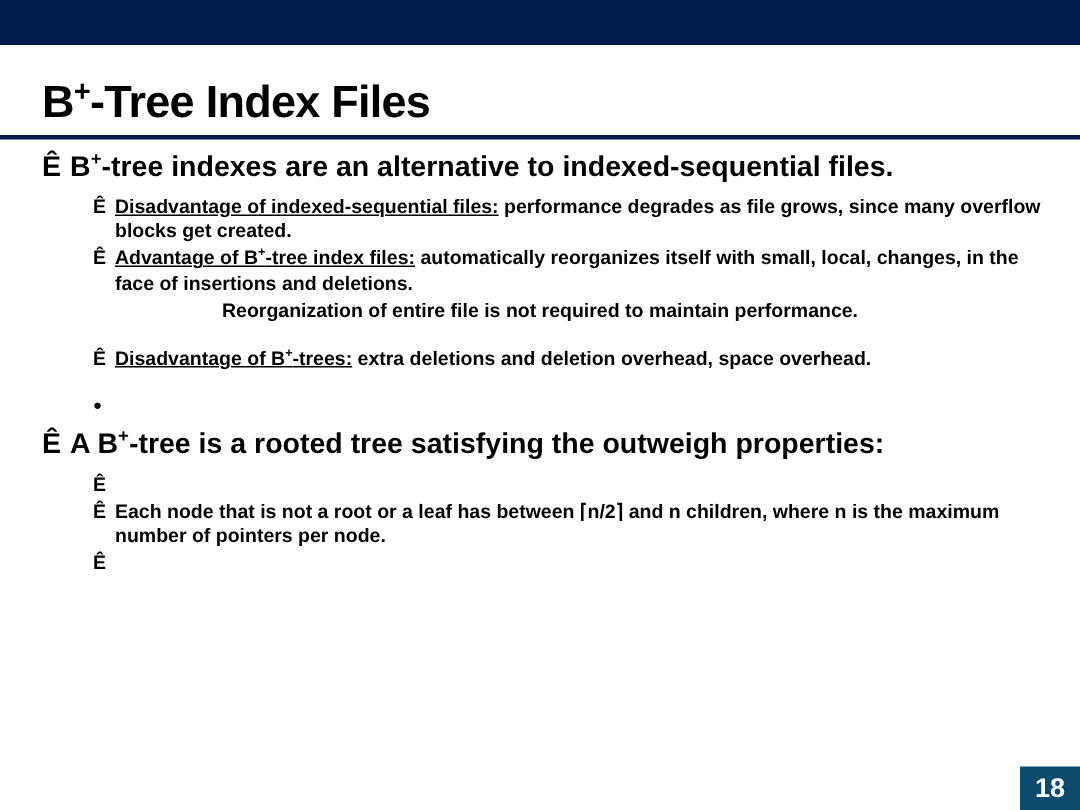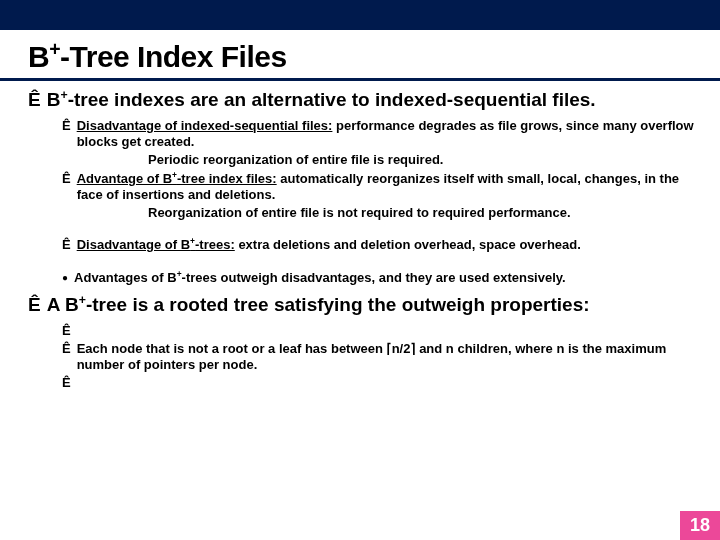--- a/index.html
+++ b/index.html
@@ -11,21 +11,21 @@
     color: #000;
     position: relative;
     overflow: hidden;
   }
   .topbar {
     height: 30px;
     background: #001a4d;
   }
   .title-wrap {
     border-bottom: 3px solid #001a4d;
-    padding: 10px 0 4px 28px;
+    padding: 22px 0 4px 28px;
   }
   .title {
     font-size: 30px;
     font-weight: bold;
     letter-spacing: -0.5px;
   }
   sup { font-size: 0.65em; vertical-align: super; line-height: 0; }
   .content { padding: 8px 20px 0 28px; }
   .bullet-l1 {
     display: flex;
@@ -52,21 +52,21 @@
     margin-bottom: 2px;
   }
   .red { color: #000000; }
   .u { text-decoration: underline; }
   .gap { height: 14px; }
   .gap-sm { height: 6px; }
   .pagenum {
     position: absolute;
     right: 0;
     bottom: 0;
-    background: #ec4899;
+    background: #0c4a6e;
     color: #fff;
     font-size: 18px;
     font-weight: bold;
     padding: 4px 10px;
   }
 </style>
 </head>
 <body>
 
 <div class="topbar"></div>
@@ -85,48 +85,44 @@
       <span>B</span><sup>+</sup><span>-tree indexes are </span><span class="red">an alternative to</span><span> indexed-sequential files.</span>
     </span>
   </div>
 
   <div class="bullet-l2">
     <span class="mark">Ê</span>
     <span>
       <span class="u">Disadvantage of indexed-sequential files:</span><span> performance </span><span class="red">degrades</span><span> as file grows, </span><span class="red">since many overflow blocks get created.</span>
     </span>
   </div>
-  <div class="bullet-l3">Periodic reorganization of entire file is required.</div>
 
   <div class="bullet-l2">
     <span class="mark">Ê</span>
     <span>
       <span class="u"><span>Advantage of B</span><sup>+</sup><span>-tree index files:</span></span><span>  automatically reorganizes itself with small, local, changes, in the face of insertions and deletions.</span>
     </span>
   </div>
   <div class="bullet-l3">
-    <span>Reorganization of entire file </span><span class="red">is not required</span><span> to required performance.</span>
+    <span>Reorganization of entire file </span><span class="red">is not required</span><span> to maintain performance.</span>
   </div>
 
   <div class="gap"></div>
 
   <div class="bullet-l2">
     <span class="mark">Ê</span>
     <span>
       <span class="u red"><span>Disadvantage of B</span><sup>+</sup><span>-trees:</span></span><span> extra deletions and deletion overhead, space overhead.</span>
     </span>
   </div>
 
   <div class="gap"></div>
 
   <div class="bullet-l2">
     <span class="mark" style="font-size:10px;margin-top:2px;">●</span>
-    <span>
-      <span>Advantages of B</span><sup>+</sup><span>-trees outweigh disadvantages, and they are used extensively.</span>
-    </span>
   </div>
 
   <div class="gap-sm"></div>
 
   <div class="bullet-l1">
     <span class="mark">Ê</span>
     <span>
       <span>A B</span><sup>+</sup><span>-tree is a rooted tree satisfying the outweigh properties:</span>
     </span>
   </div>

